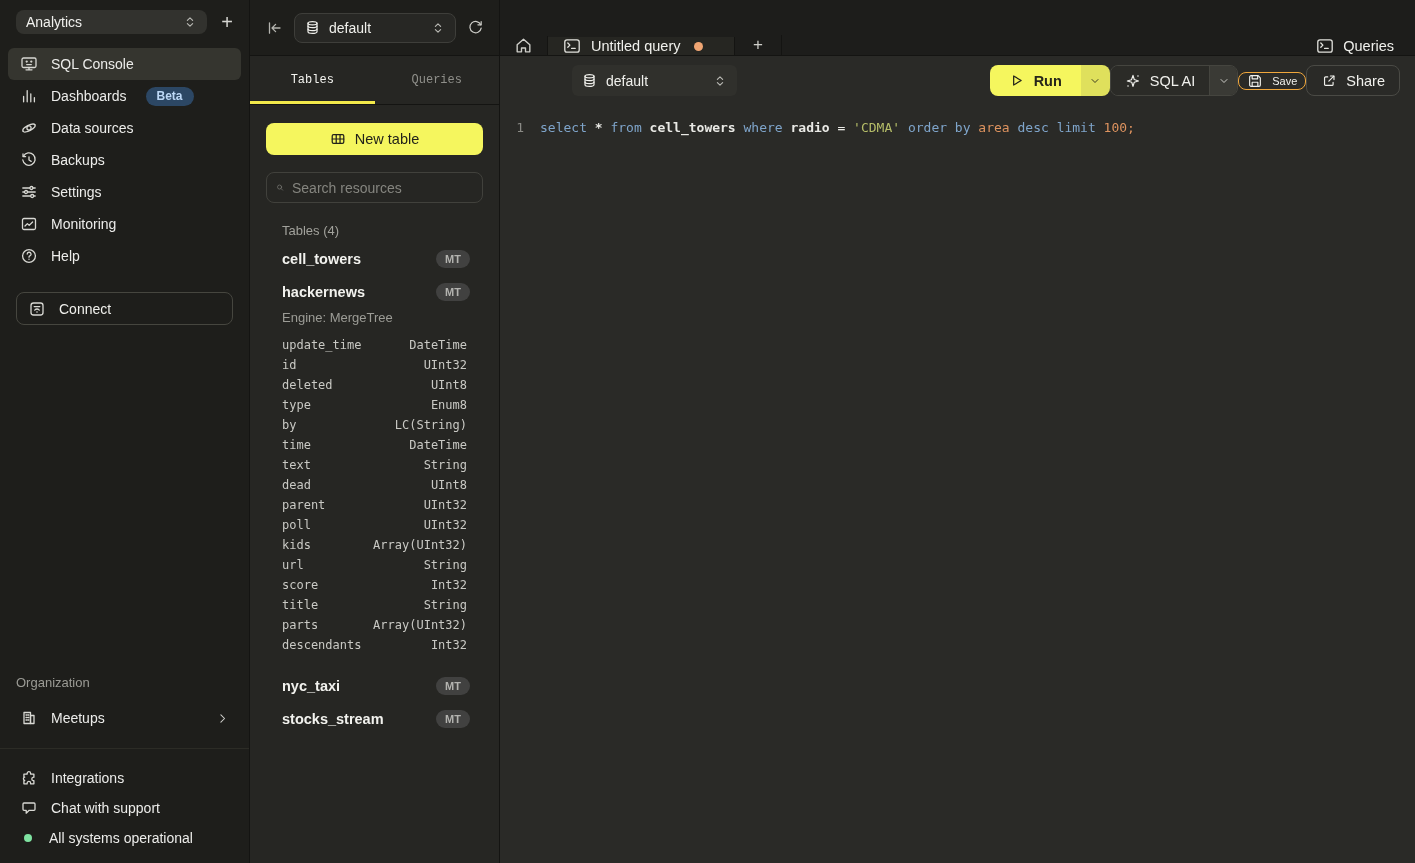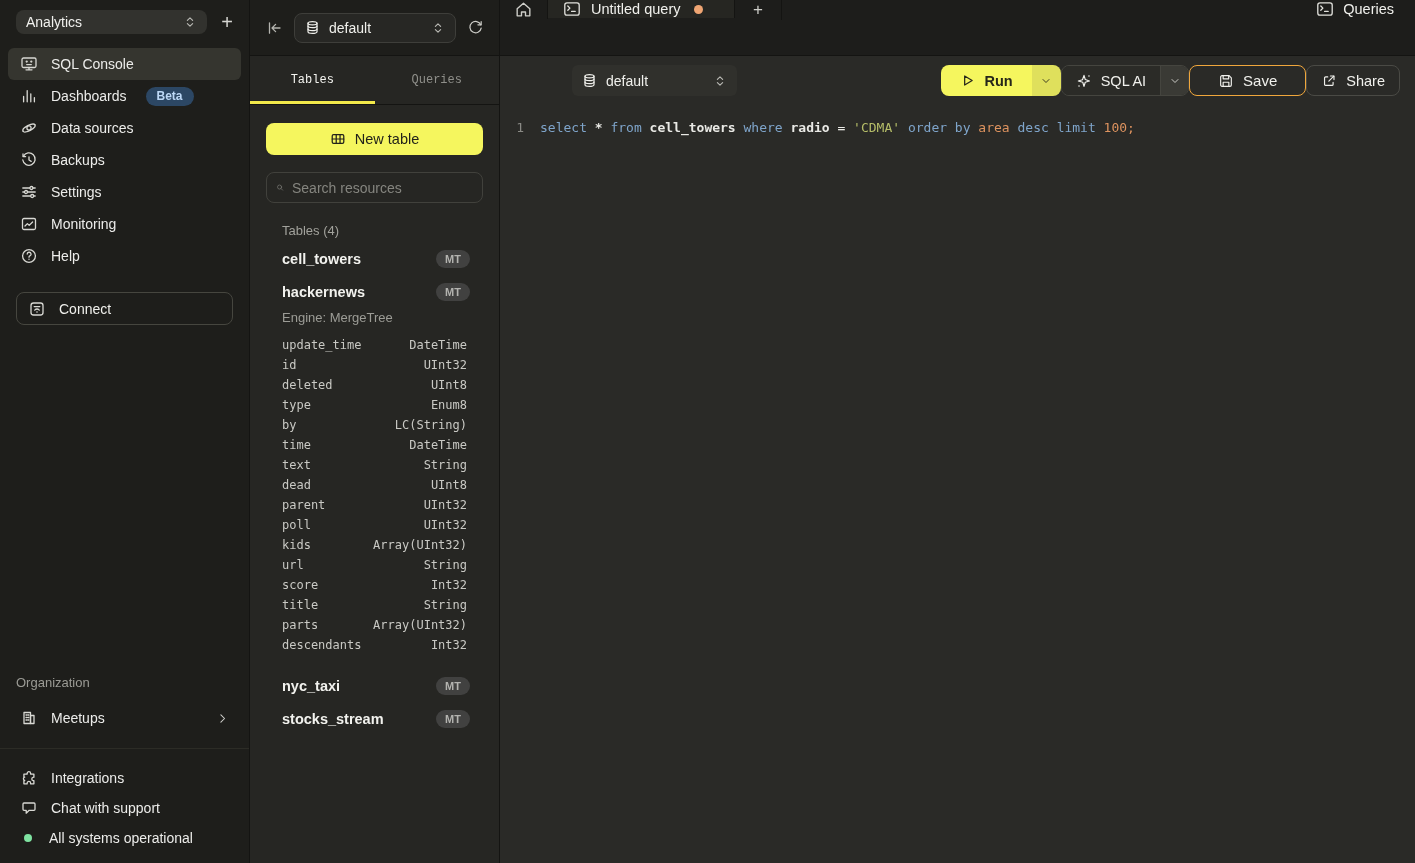--- a/index.html
+++ b/index.html
@@ -95,21 +95,21 @@
   .engine-line { padding:2px 16px 6px; font-size:13px; color:#9c9c96; }
   .columns-list { padding:4px 0 6px; }
   .col-row { height:20px; display:flex; align-items:center; padding:0 16px;
     font-family:"DejaVu Sans Mono","Liberation Mono",monospace; font-size:12px; color:#c9c9c4; }
   .col-type { margin-left:auto; }
   .tables-gap { height:8px; }
 
   
   .main { flex:1; height:100%; display:flex; flex-direction:column; background:#2a2a27; }
   .tabbar { height:56px; min-height:56px; background:#1d1d1b; border-bottom:1px solid #141412;
-    display:flex; align-items:flex-start; }
+    display:flex; align-items:flex-end; }
   .home-sec { width:48px; display:flex; align-items:center; justify-content:center;
     color:#cfcfca; border-right:1px solid #141412; }
   .query-tab { width:187px; background:#262622; display:flex; align-items:center; gap:10px;
     padding:0 15px; border-right:1px solid #141412; }
   .query-tab .tico { color:#e2e2dd; }
   .query-tab-title { font-size:14.5px; font-weight:500; color:#f0f0ec; }
   .dirty-dot { width:9px; height:9px; border-radius:50%; background:var(--dirty-dot-orange,#efa573); margin-left:4px; }
   .newtab-sec { width:47px; display:flex; align-items:center; justify-content:center;
     color:#cfcfca; font-size:17px; border-right:1px solid #141412; }
   .tabbar-spacer { flex:1; }
@@ -130,23 +130,23 @@
   .run-main { display:flex; align-items:center; gap:10px; padding:0 19px;
     background:var(--accent-yellow,#f6f65d); color:#26261a; font-size:14.5px; font-weight:600; }
   .run-main svg { stroke:#26261a; }
   .run-chevron { width:29px; display:flex; align-items:center; justify-content:center;
     background:var(--run-chevron-yellow,#dfe05c); color:#3a3a20; }
   .sqlai-btn { display:flex; height:31px; border:1px solid #45453f; border-radius:8px; overflow:hidden; }
   .sqlai-main { display:flex; align-items:center; gap:9px; padding:0 14px; background:#2b2b27;
     color:#f0f0ec; font-size:14.5px; font-weight:500; }
   .sqlai-chevron { width:28px; display:flex; align-items:center; justify-content:center;
     background:#3a3a35; color:#cfcfca; border-left:1px solid #45453f; }
-  .save-btn { height:31px; display:flex; align-items:center; gap:9px; padding:0 28px;
+  .save-btn { height:18px; display:flex; align-items:center; gap:9px; padding:0 8px;
     border:1.5px solid var(--save-border-orange,#f0a73c); border-radius:8px;
-    color:#f0f0ec; font-size:15px; font-weight:500; }
+    color:#f0f0ec; font-size:11px; font-weight:500; }
   .share-btn { height:31px; display:flex; align-items:center; gap:9px; padding:0 14px;
     border:1px solid #4a4a45; border-radius:8px; color:#f0f0ec; font-size:14.5px; font-weight:500; }
 
   .editor { flex:1; padding-top:13px; font-family:"DejaVu Sans Mono","Liberation Mono",monospace;
     font-size:13px; line-height:20px; }
   .code-line { display:flex; }
   .gutter { width:24px; text-align:right; color:#8a8a85; flex:none; }
   .code-text { margin-left:16px; white-space:pre; }
   .tok-kw { color:var(--code-keyword,#7fa5cb); }
   .tok-ident { color:var(--code-identifier,#e9e9e5); font-weight:700; }

